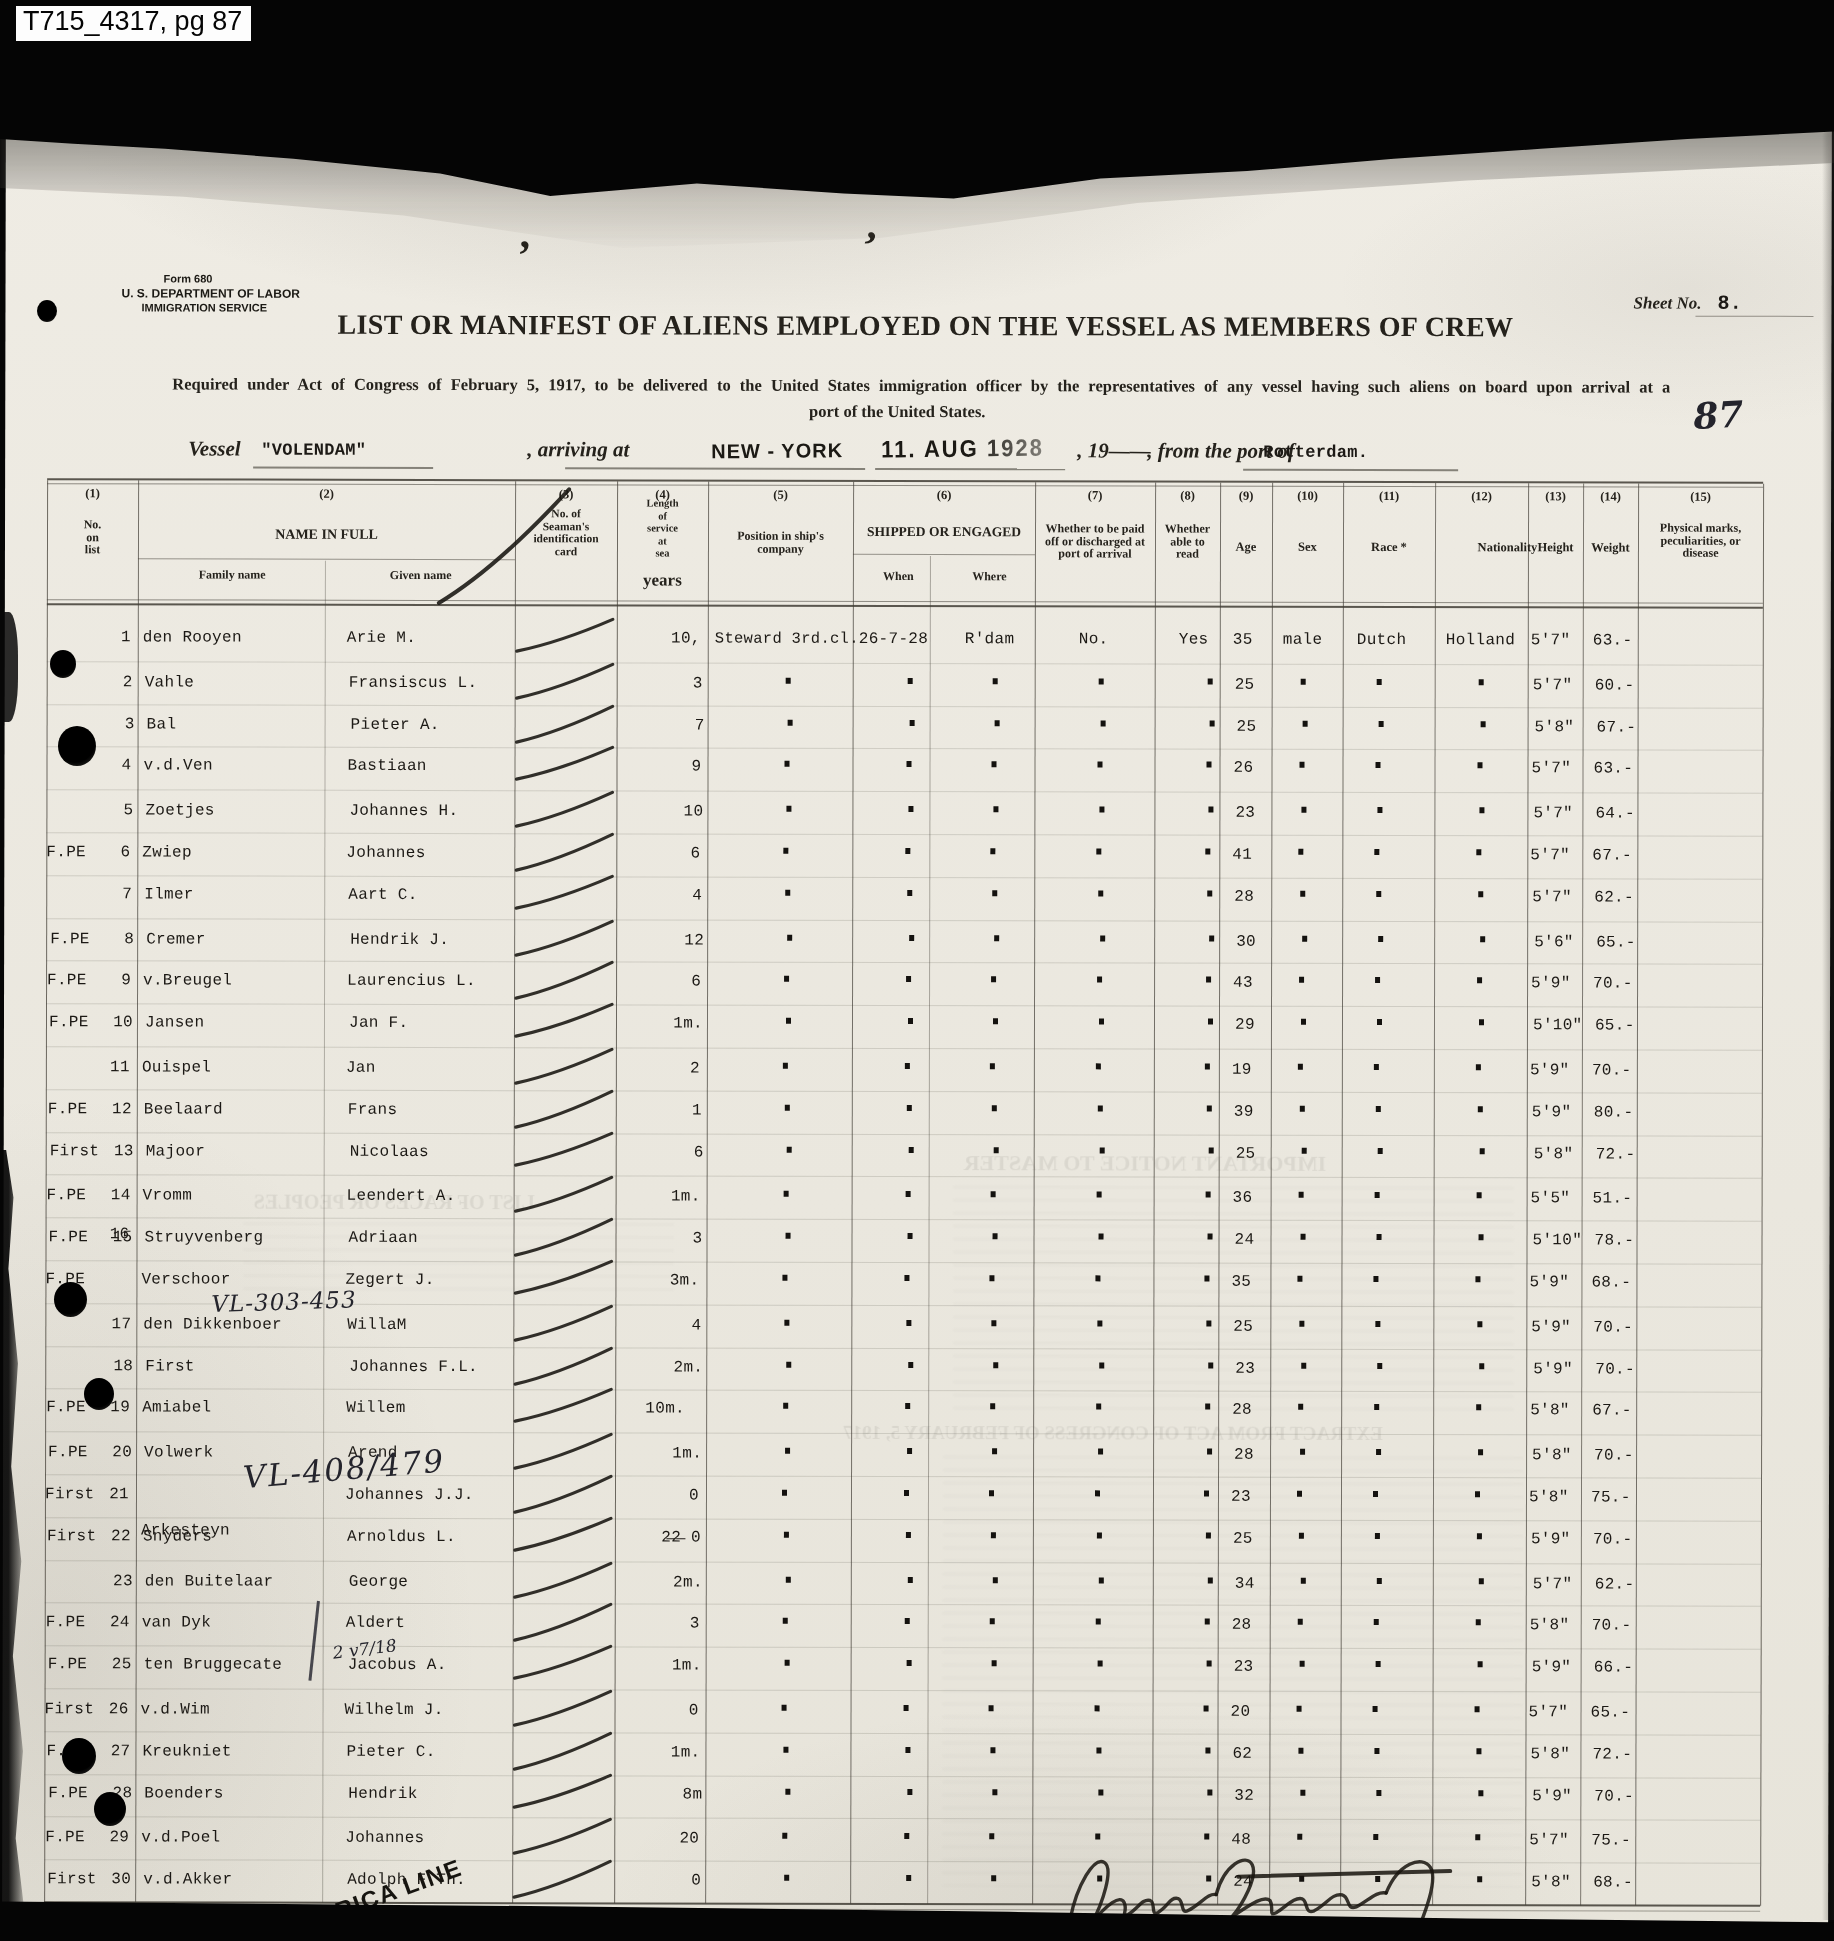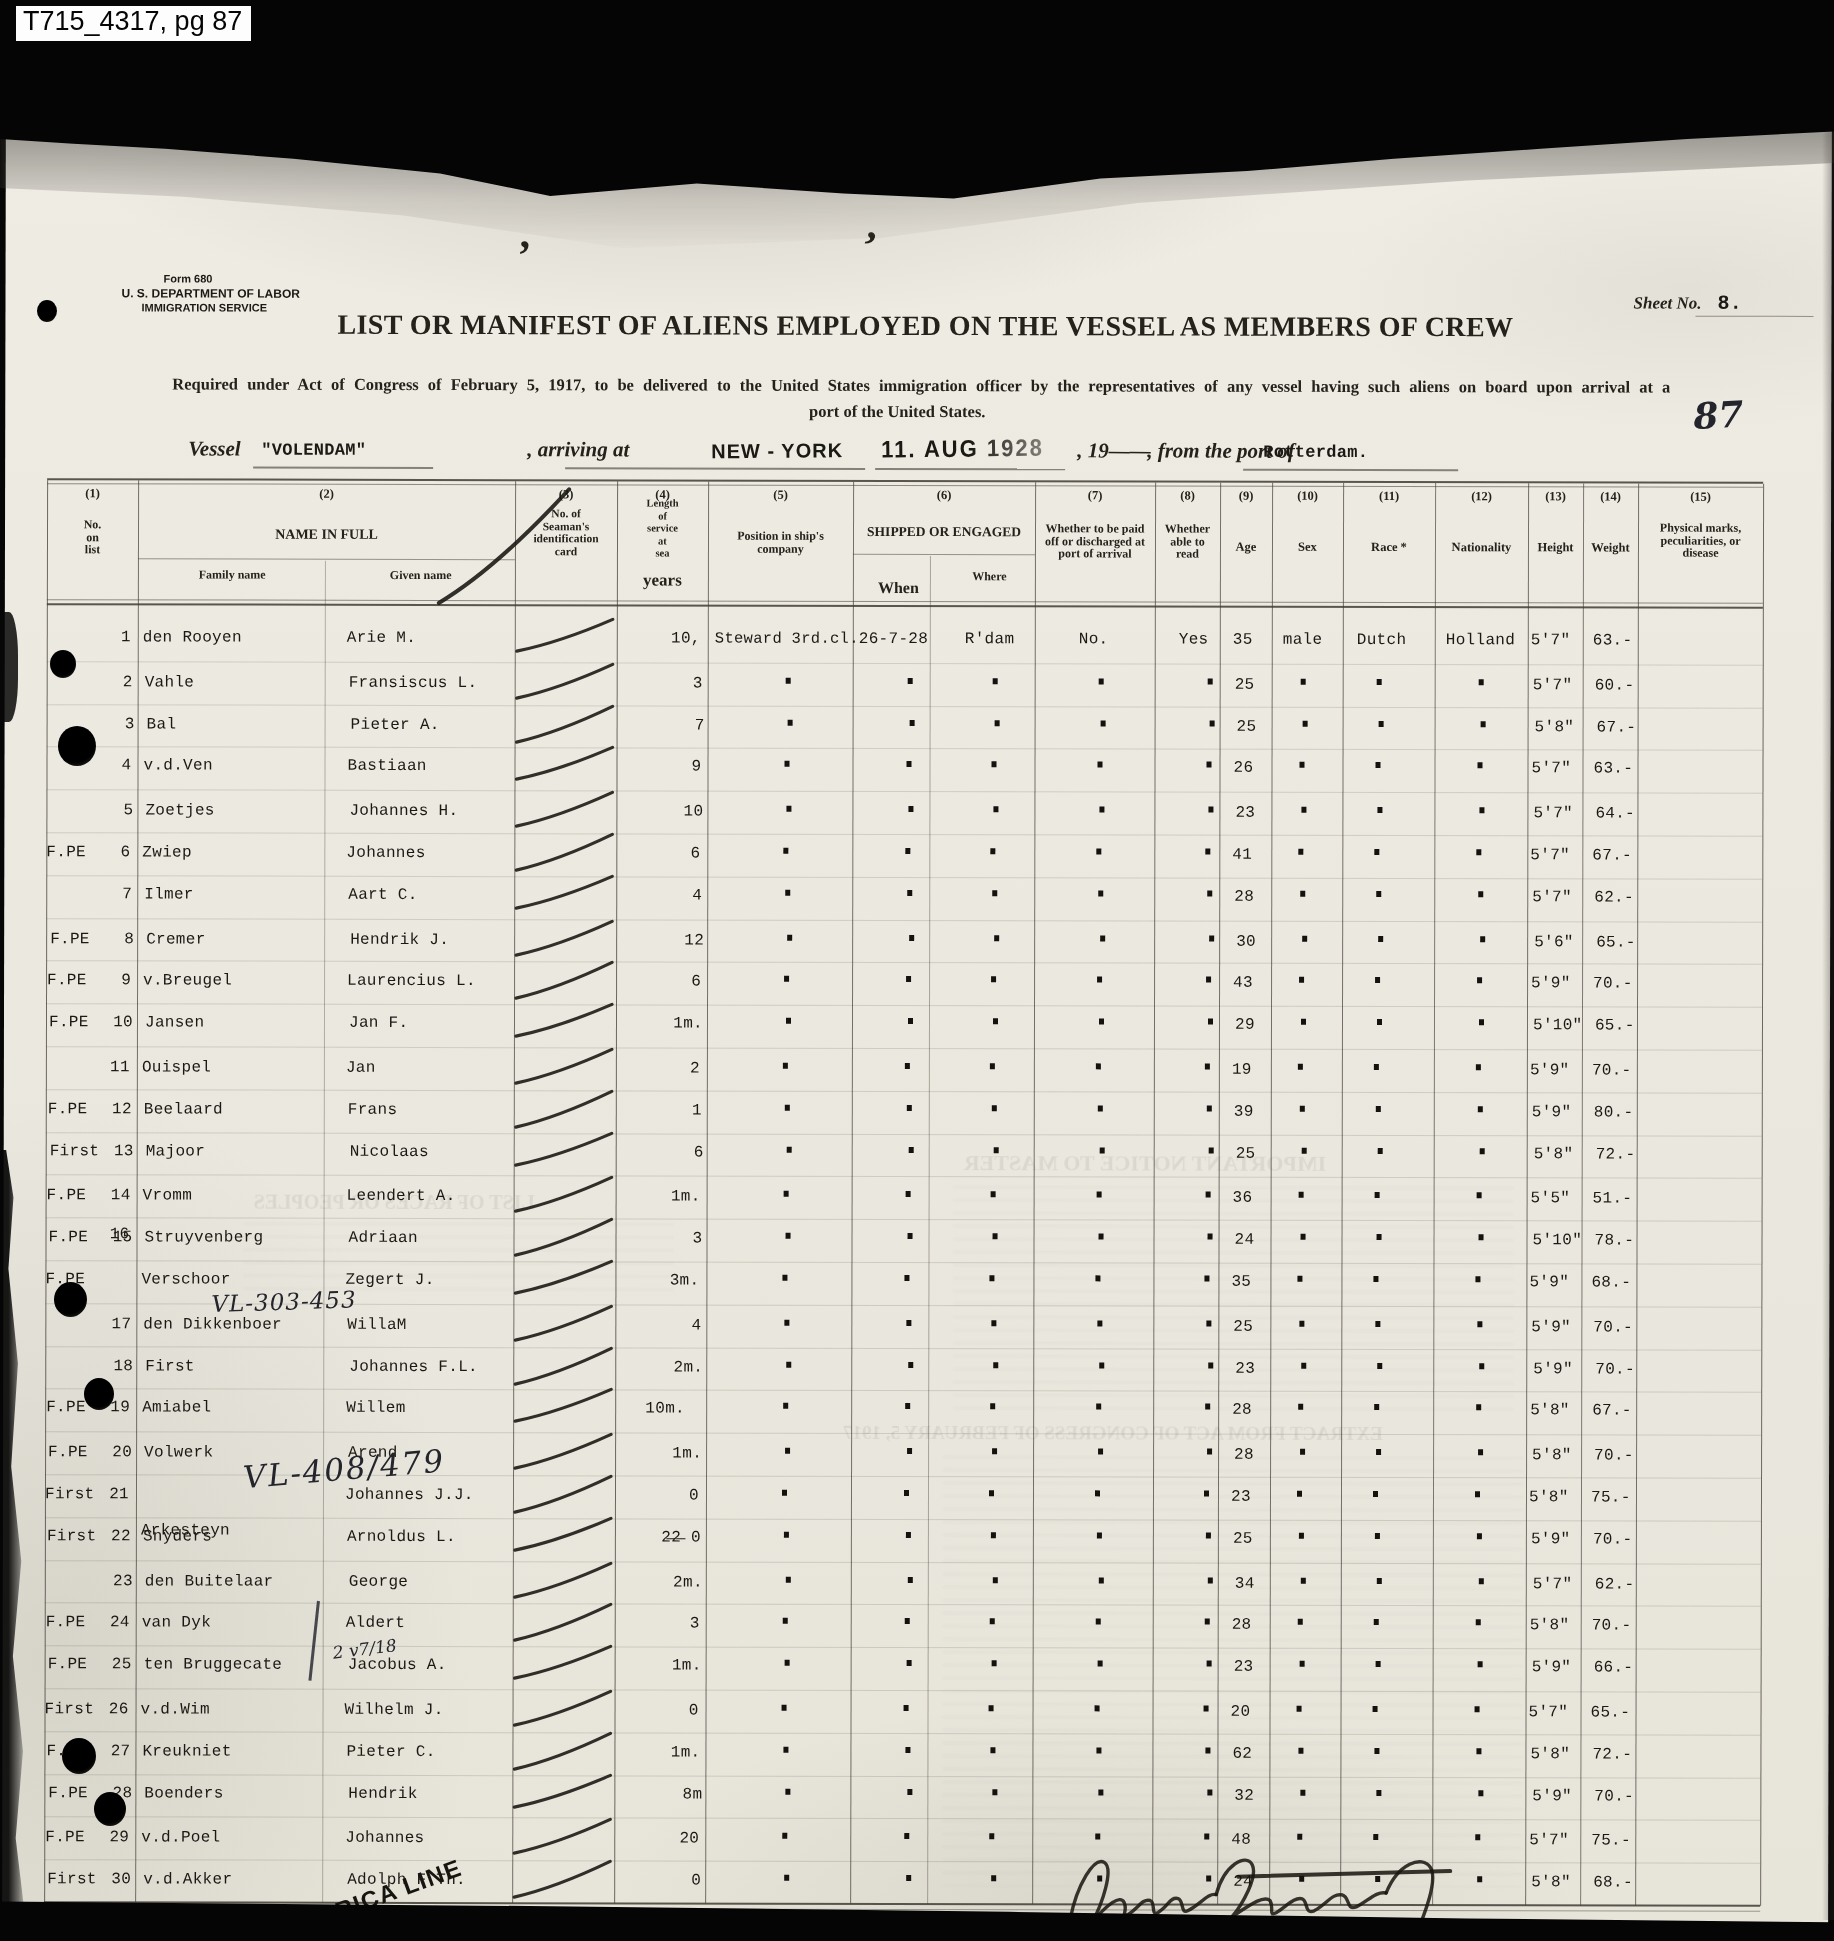--- a/index.html
+++ b/index.html
@@ -167,38 +167,38 @@
 of
 service
 at
 sea</div>
         <div class="hdrlab" style="left: 612px; top: 471px; width: 91px; font-size: 17px; font-family: &quot;Liberation Serif&quot;, serif;">years</div>
         <div class="hdrnum" style="left: 703px; top: 384px; width: 145px;">(5)</div>
         <div class="hdrlab" style="left: 703px; top: 426px; width: 145px; font-size: 12px;">Position in ship's
 company</div>
         <div class="hdrnum" style="left: 848px; top: 384px; width: 182px;">(6)</div>
         <div class="hdrlab" style="left: 848px; top: 422px; width: 182px; font-size: 13.5px;">SHIPPED OR ENGAGED</div>
-        <div class="hdrlab" style="left: 848px; top: 466px; width: 91px; font-size: 16px; margin-top: 12px;">When</div>
+        <div class="hdrlab" style="left: 848px; top: 466px; width: 91px; font-size: 12px;">When</div>
         <div class="hdrlab" style="left: 939px; top: 466px; width: 91px; font-size: 12px;">Where</div>
         <div class="hdrnum" style="left: 1030px; top: 384px; width: 120px;">(7)</div>
         <div class="hdrlab" style="left: 1030px; top: 418px; width: 120px; font-size: 12px;">Whether to be paid
 off or discharged at
 port of arrival</div>
         <div class="hdrnum" style="left: 1150px; top: 384px; width: 65px;">(8)</div>
         <div class="hdrlab" style="left: 1150px; top: 418px; width: 65px; font-size: 12px;">Whether
 able to
 read</div>
         <div class="hdrnum" style="left: 1215px; top: 384px; width: 52px;">(9)</div>
         <div class="hdrlab" style="left: 1215px; top: 436px; width: 52px; font-size: 12.5px;">Age</div>
         <div class="hdrnum" style="left: 1267px; top: 384px; width: 71px;">(10)</div>
         <div class="hdrlab" style="left: 1267px; top: 436px; width: 71px; font-size: 12.5px;">Sex</div>
         <div class="hdrnum" style="left: 1338px; top: 384px; width: 92px;">(11)</div>
         <div class="hdrlab" style="left: 1338px; top: 436px; width: 92px; font-size: 12.5px;">Race *</div>
         <div class="hdrnum" style="left: 1430px; top: 384px; width: 93px;">(12)</div>
-        <div class="hdrlab" style="left: 1430px; top: 436px; width: 93px; font-size: 12.5px;">Nationality</div>
+        <div class="hdrlab" style="left: 1430px; top: 436px; width: 93px; font-size: 12.5px; padding-left: 26px;">Nationality</div>
         <div class="hdrnum" style="left: 1523px; top: 384px; width: 55px;">(13)</div>
         <div class="hdrlab" style="left: 1523px; top: 436px; width: 55px; font-size: 12.5px;">Height</div>
         <div class="hdrnum" style="left: 1578px; top: 384px; width: 55px;">(14)</div>
         <div class="hdrlab" style="left: 1578px; top: 436px; width: 55px; font-size: 12.5px;">Weight</div>
         <div class="hdrnum" style="left: 1633px; top: 384px; width: 125px;">(15)</div>
         <div class="hdrlab" style="left: 1633px; top: 416px; width: 125px; font-size: 12px;">Physical marks,
 peculiarities, or
 disease</div>
         <svg width="142" height="122" style="left: 428px; top: 382px;">
           <path d="M 6 118 Q 63.9 82.96000000000001 136 4" fill="none" stroke="#171510" stroke-width="4" stroke-linecap="round" opacity=".88"></path>

